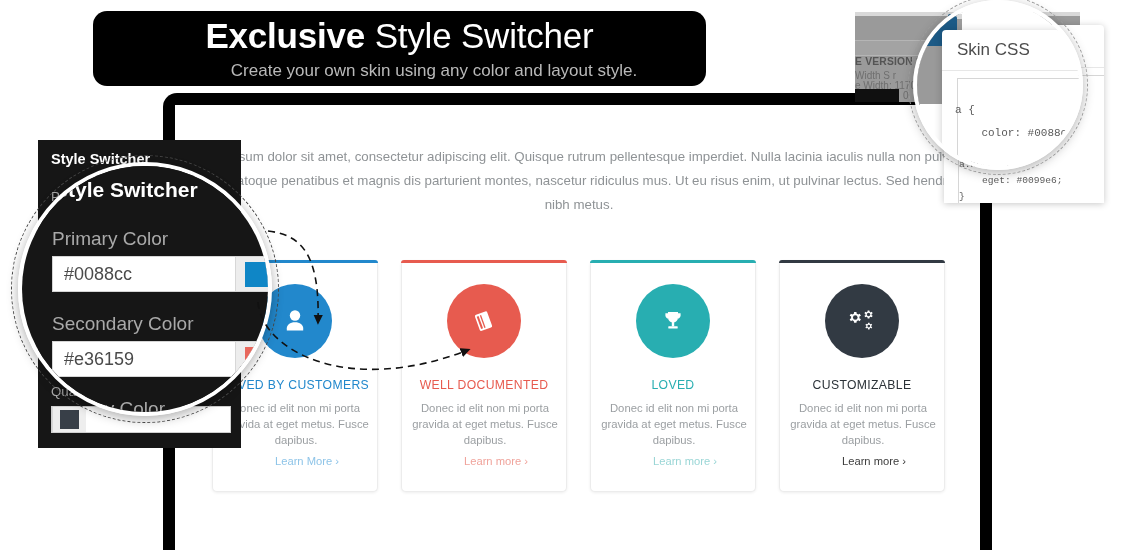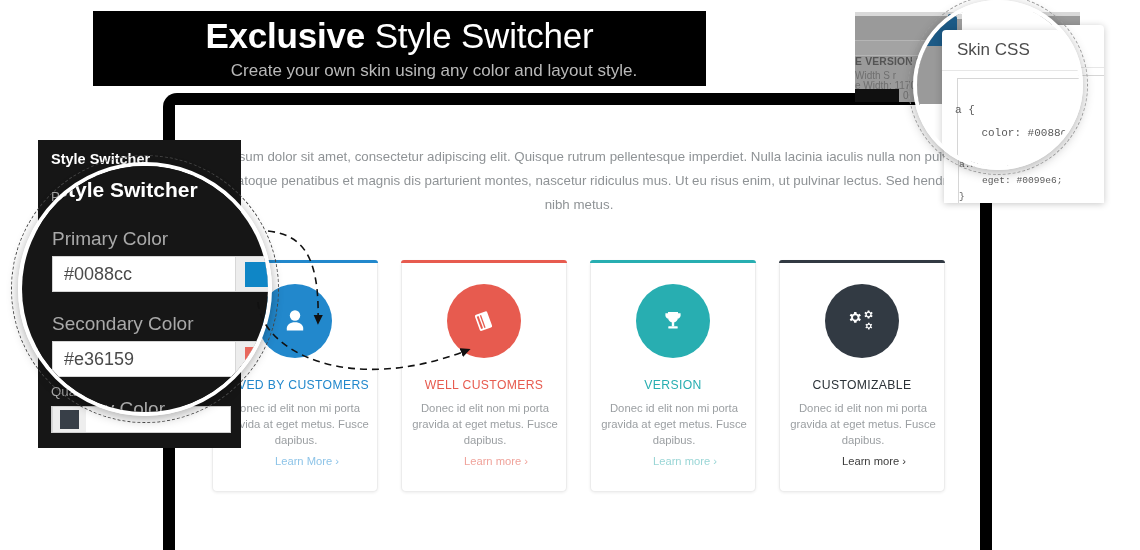--- a/index.html
+++ b/index.html
@@ -38,20 +38,21 @@
   }
 
   
   #header-banner {
     position: absolute;
     left: 93px; top: 11px;
     width: 613px; height: 75px;
     background: #000000;
     z-index: 20;
     overflow: hidden;
+    border-radius: 14px;
   }
   #header-title {
     position: absolute;
     left: 0; top: 3px;
     width: 613px;
     text-align: center;
     color: #ffffff;
     font-size: 35px;
     line-height: 44px;
     letter-spacing: -0.2px;
@@ -542,39 +543,39 @@
         <span>
           <svg width="28" height="28" viewBox="0 0 28 28">
             <g transform="rotate(-20 14 14)">
               <rect x="7" y="5.5" width="13" height="17" rx="1.6" fill="#fff"></rect>
               <rect x="8.6" y="7.4" width="2" height="13.2" fill="#e75b4f"></rect>
               <rect x="12" y="7.4" width="1.3" height="13.2" fill="#e75b4f"></rect>
             </g>
           </svg>
         </span>
       </div>
-      <div class="card-title" style="color:#e75b4f;">WELL CUSTOMERS</div>
+      <div class="card-title" style="color:#e75b4f;">WELL DOCUMENTED</div>
       <div class="card-desc">Donec id elit non mi porta gravida at eget metus. Fusce dapibus.</div>
       <a class="card-link" href="#" style="color:#f0a39b;">Learn more ›</a>
     </div>
 
     <div class="card">
       <div class="card-topbar" style="background:#28aeb1;"></div>
       <div class="card-icon" style="background:#28aeb1;">
         <span>
           <svg width="28" height="28" viewBox="0 0 28 28">
             <path d="M9 5h10v5.5c0 2.8-2.2 5-5 5s-5-2.2-5-5V5z" fill="#fff"></path>
             <path d="M9 6.2H6.4v2.1c0 1.9 1.2 3.2 2.6 3.4V6.2z" fill="#fff"></path>
             <path d="M19 6.2h2.6v2.1c0 1.9-1.2 3.2-2.6 3.4V6.2z" fill="#fff"></path>
             <rect x="12.8" y="15" width="2.4" height="4.4" fill="#fff"></rect>
             <rect x="9.3" y="19.2" width="9.4" height="2.3" rx="0.6" fill="#fff"></rect>
           </svg>
         </span>
       </div>
-      <div class="card-title" style="color:#28aeb1;">VERSION</div>
+      <div class="card-title" style="color:#28aeb1;">LOVED</div>
       <div class="card-desc">Donec id elit non mi porta gravida at eget metus. Fusce dapibus.</div>
       <a class="card-link" href="#" style="color:#9ad6d6;">Learn more ›</a>
     </div>
 
     <div class="card">
       <div class="card-topbar" style="background:#323a43;"></div>
       <div class="card-icon" style="background:#323a43;">
         <span>
           <svg width="30" height="30" viewBox="0 0 30 30">
             <g fill="#fff">

